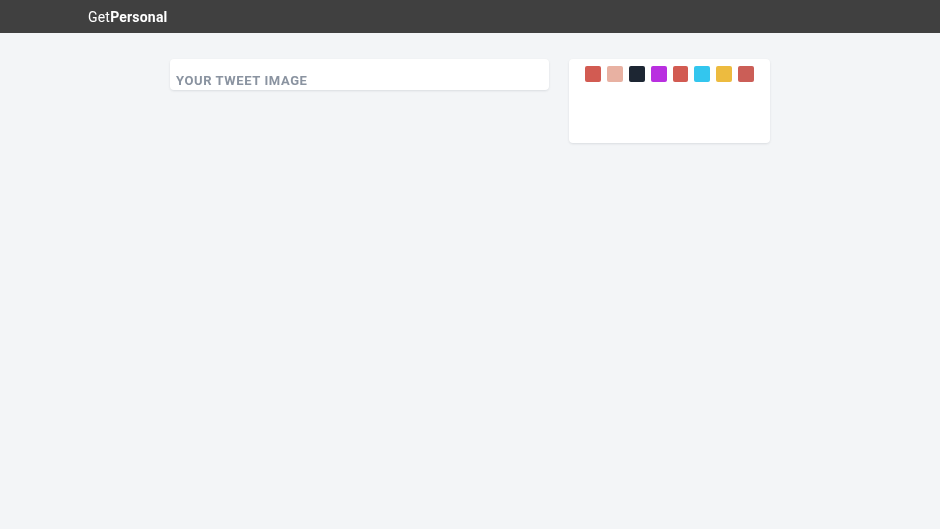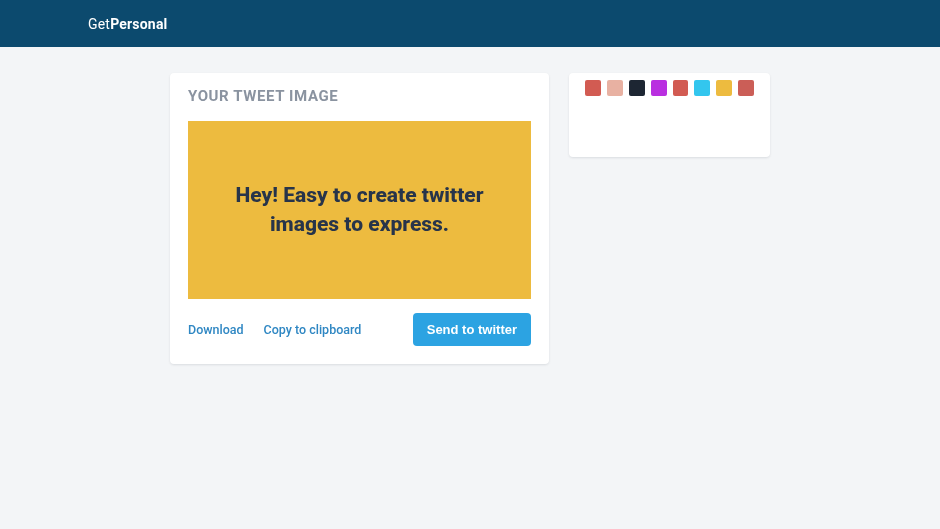--- a/index.html
+++ b/index.html
@@ -1,22 +1,22 @@
 <!DOCTYPE html>
 <html><head>
   <meta charset="utf-8">
   <style>
     * { margin: 0; padding: 0; box-sizing: border-box; }
     body { font-family: -apple-system, BlinkMacSystemFont, "Segoe UI", Roboto, Helvetica, Arial, sans-serif; background: #f3f5f7; width: 940px; height: 529px; overflow: hidden; }
-    .navbar { background: #0c4a6e; height: 47px; display: flex; align-items: center; padding: 0 24px; padding-left: 88px; }
+    .navbar { background: #404040; height: 33px; display: flex; align-items: center; padding: 0 24px; padding-left: 88px; }
     .brand { color: #fff; font-size: 14px; font-weight: 400; letter-spacing: 0.2px; }
     .brand .bold { font-weight: 700; }
     .page { display: flex; gap: 20px; padding: 26px 170px 0 170px; align-items: flex-start; }
     .card { background: #fff; border-radius: 4px; box-shadow: 0 1px 3px rgba(16,24,40,0.07), 0 1px 2px rgba(16,24,40,0.04); }
-    .card-header { padding: 14px 18px 2px 18px; font-size: 15px; font-weight: 700; letter-spacing: 0.6px; color: #8a93a0; }
+    .card-header { padding: 14px 18px 2px 6px; font-size: 13px; font-weight: 700; letter-spacing: 0.6px; color: #8a93a0; }
     .card-body { padding: 14px 18px 18px 18px; }
     .tweet-card { width: 391px; }
     .color-card { width: 201px; height: 84px;}
     .tweet-image { background: #edbb3f; width: 100%; height: 178px; display: flex; justify-content: center; align-items: center; padding: 0 20px; text-align: center; }
     .tweet-text { font-size: 21px; font-weight: 800; color: #27344a; line-height: 1.4; }
     .actions { display: flex; align-items: center; margin-top: 14px; gap: 20px; }
     .link { color: #2f87c3; font-size: 12.5px; font-weight: 500; cursor: pointer; }
     .spacer { flex: 1; }
     .primary-btn { background: #2ca3e2; color: #fff; border: none; border-radius: 4px; padding: 9px 14px; font-size: 13px; font-weight: 600; cursor: pointer; }
     .swatches { display: flex; gap: 6px; padding: 7px 16px 10px 16px; }
@@ -28,31 +28,20 @@
 <div class="navbar">
   <span class="brand">
     <span>Get</span><span class="bold">Personal</span>
   </span>
 </div>
 
 <div class="page">
 
   <div class="card tweet-card">
     <div class="card-header">YOUR TWEET IMAGE</div>
-    <div class="card-body">
-      <div class="tweet-image" style="background:#edbb3f">
-        <div class="tweet-text">Hey! Easy to create twitter images to express.</div>
-      </div>
-      <div class="actions">
-        <span class="link">Download</span>
-        <span class="link">Copy to clipboard</span>
-        <span class="spacer"></span>
-        <button class="primary-btn">Send to twitter</button>
-      </div>
-    </div>
   </div>
 
   <div class="card color-card">
     <div class="swatches">
       <div class="swatch" style="background:#d25b52"></div>
       <div class="swatch" style="background:#e8b1a2"></div>
       <div class="swatch" style="background:#1d2633"></div>
       <div class="swatch" style="background:#b92fe0"></div>
       <div class="swatch" style="background:#d25b52"></div>
       <div class="swatch" style="background:#33c6ee"></div>

